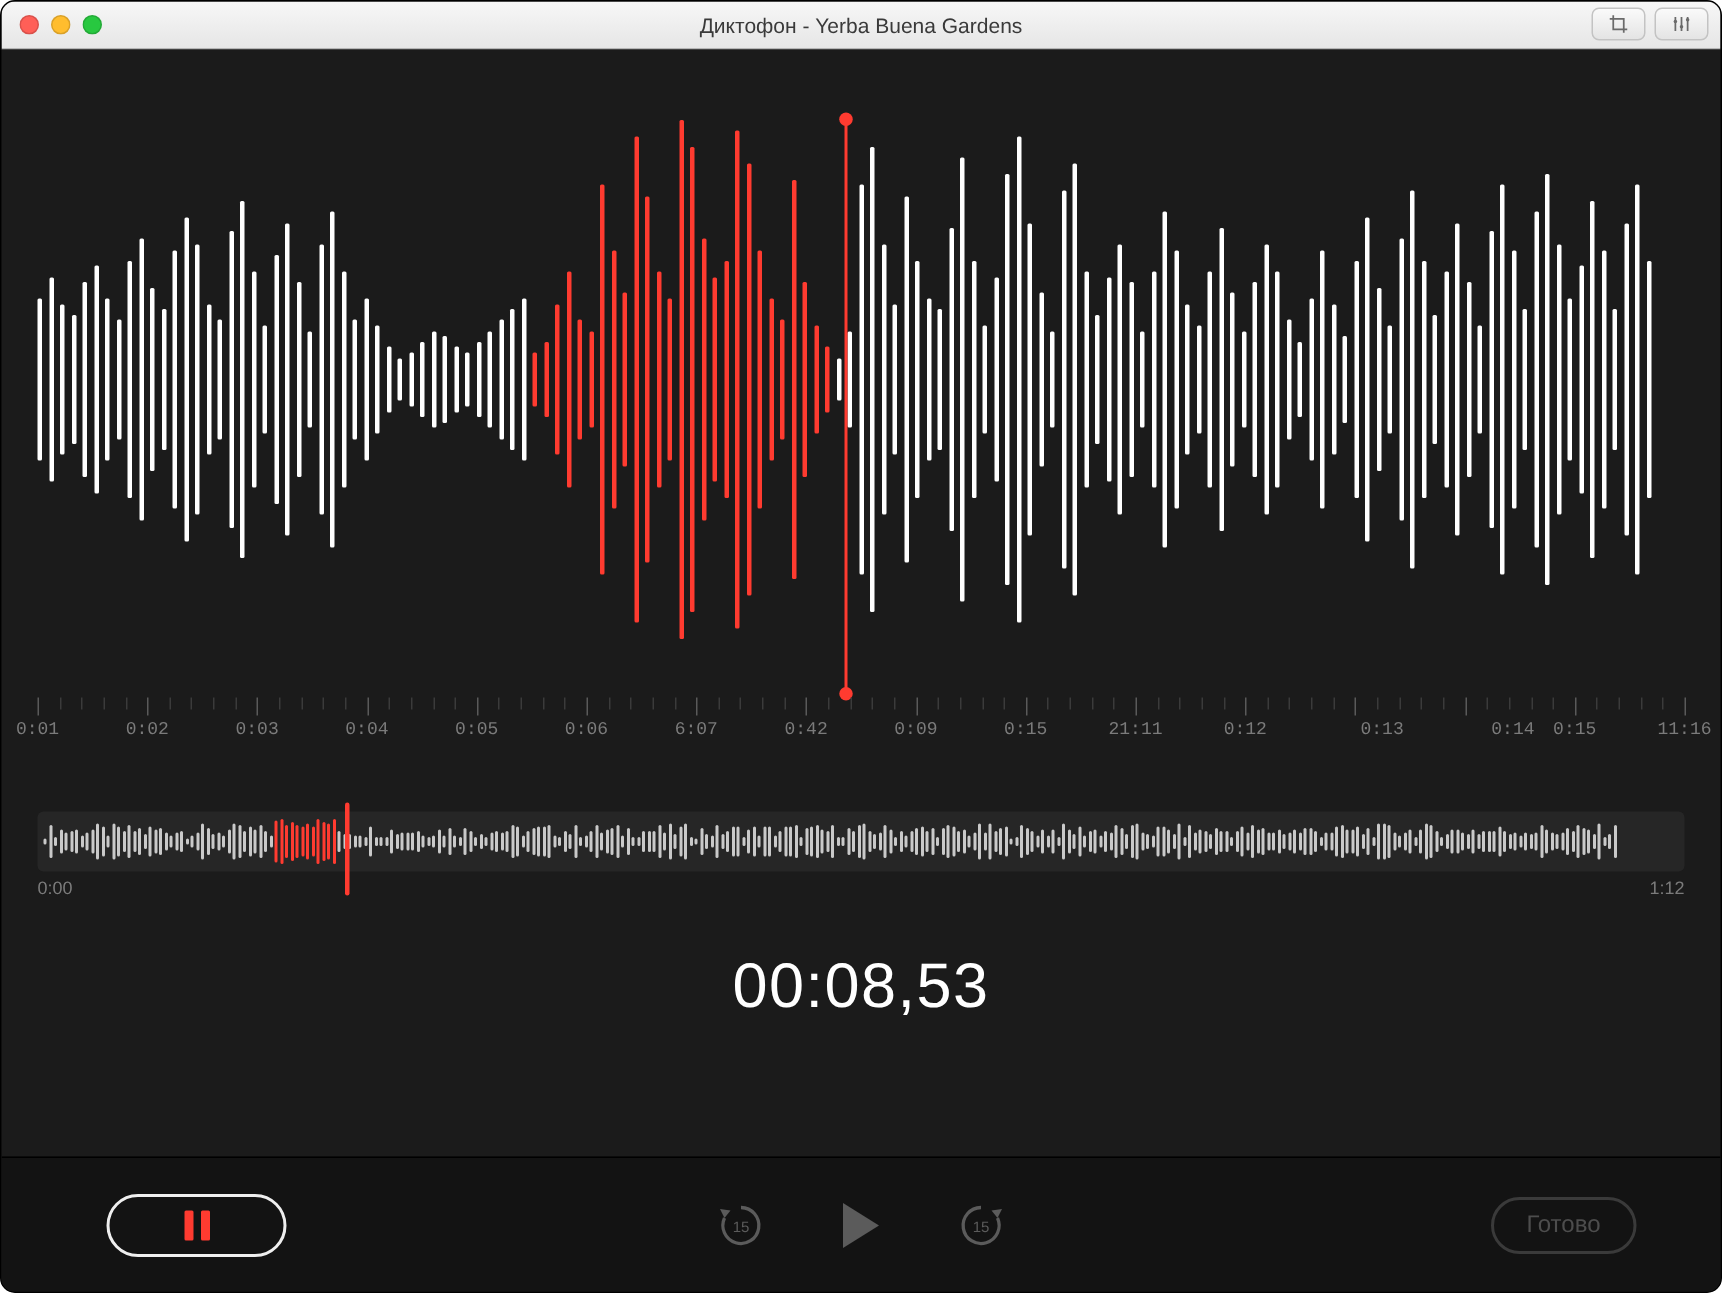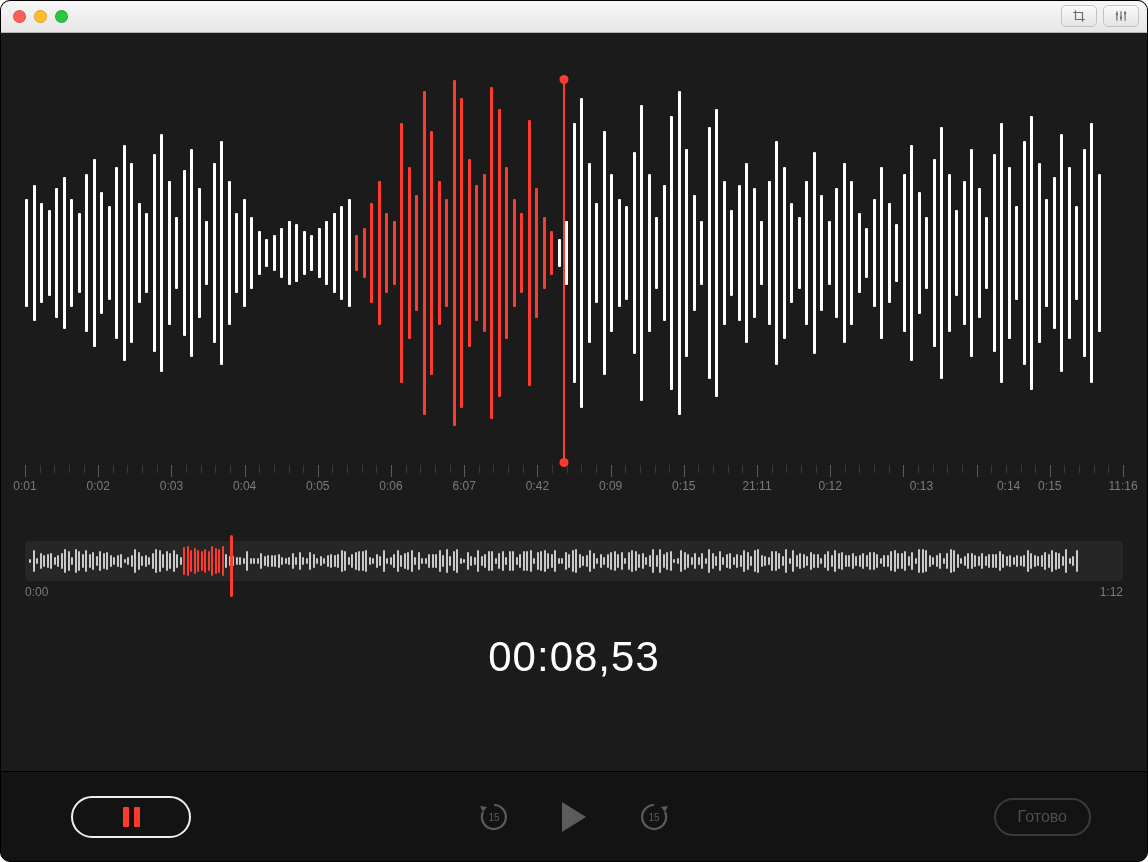--- a/index.html
+++ b/index.html
@@ -75,21 +75,21 @@
   .playhead::before, .playhead::after {
     content:""; position:absolute; left:50%; transform:translateX(-50%);
     width:9px; height:9px; background:#ff3b30; border-radius:50%;
   }
   .playhead::before { top:-4px; }
   .playhead::after  { bottom:-4px; }
 
   
   .ruler {
     position:absolute;
-    top: 432px; left:24px; right:24px; height:36px;
+    top: 432px; left:24px; right:24px; height:36px;font-family:Liberation Mono, monospace;
   }
   .ruler .ticks { position:absolute; left:0; right:0; top:0; height:12px; display:flex; }
   .ruler .tick { width:1px; background:#3b3b3b; height:8px; }
   .ruler .tick.major { height:12px; background:#5a5a5a; }
   .ruler .labels { position:absolute; left:0; right:0; top:14px; height:16px; }
   .ruler .lbl { position:absolute; font-size:12px; color:#7b7b7b; transform:translateX(-50%); }
 
   
   .overview {
     position:absolute;
@@ -156,20 +156,21 @@
 <body>
 
 <div class="window">
 
   <div class="titlebar">
     <div class="traffic">
       <div class="tl close"></div>
       <div class="tl min"></div>
       <div class="tl max"></div>
     </div>
+    <div class="title">Диктофон - Yerba Buena Gardens</div>
     <div class="toolbar-right">
       <div class="tb-btn">
         <svg viewBox="0 0 24 24">
             <path fill="none" stroke="currentColor" stroke-width="2" d="M6 2v16h16M2 6h16v16"></path>
           </svg>
       </div>
       <div class="tb-btn">
         <svg viewBox="0 0 24 24">
           <path fill="none" stroke="currentColor" stroke-width="2" d="M5 4v16M12 4v16M19 4v16"></path>
           <circle cx="5" cy="9" r="2" fill="currentColor"></circle>

